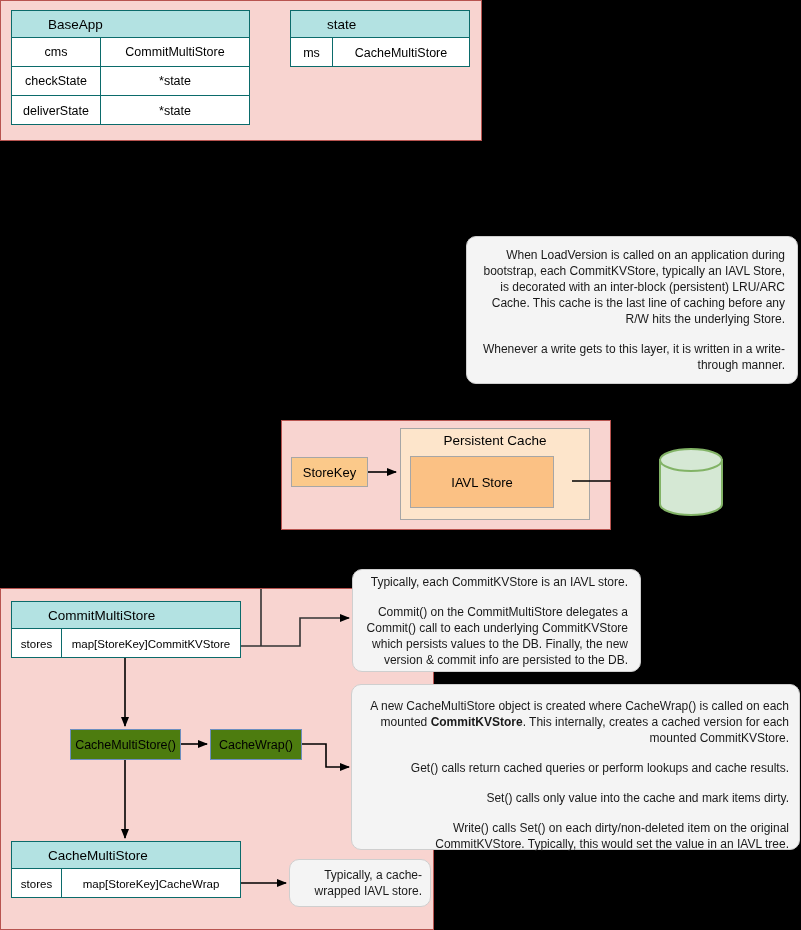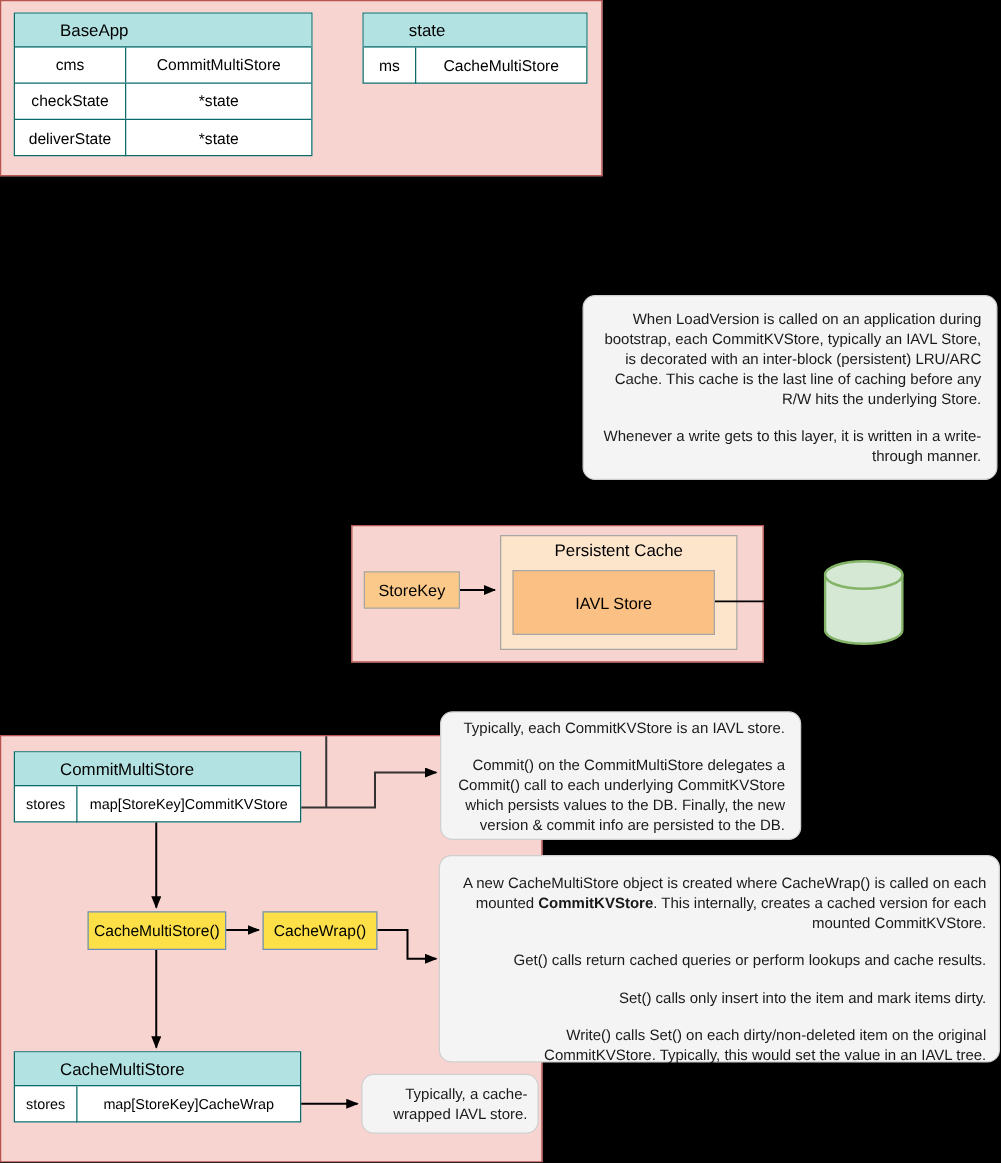--- a/index.html
+++ b/index.html
@@ -73,21 +73,21 @@
     display: flex;
     align-items: center;
     justify-content: center;
     text-align: center;
     font-size: 13px;
     color: #000000;
   }
   .pbox.orange { background: #fbc98a; border: 1px solid #a6a6a6; }
   .pbox.orange-light { background: #fde5cb; border: 1px solid #a6a6a6; }
   .pbox.orange-mid { background: #fbc184; border: 1px solid #a6a6a6; }
-  .pbox.blue { background: #fde047; border: 1px solid #6c8ebf; }
+  .pbox.blue { background: #4d7c0f; border: 1px solid #6c8ebf; }
   
   .note {
     position: absolute;
     box-sizing: border-box;
     background: #f4f4f4;
     border: 1px solid #cfcfcf;
     border-radius: 10px;
     color: #1a1a1a;
     font-size: 12px;
     line-height: 16px;
@@ -161,21 +161,21 @@
   <div class="panel" style="left:281px; top:420px; width:330px; height:110px;"></div>
 
   <div class="pbox orange" style="left:291px; top:457px; width:77px; height:30px;">
     <span>StoreKey</span>
   </div>
 
   <div class="pbox orange-light" style="left:400px; top:428px; width:190px; height:92px; align-items:flex-start; justify-content:center;">
   </div>
   <div class="persist-title" style="left:400px; top:433px; width:190px;">Persistent Cache</div>
 
-  <div class="pbox orange-mid" style="left:410px; top:456px; width:162px; height:52px;">
+  <div class="pbox orange-mid" style="left:410px; top:456px; width:144px; height:52px;">
     <span>IAVL Store</span>
   </div>
 
   <div style="position:absolute; left:659px; top:448px; width:64px; height:68px;">
     <svg width="64" height="68" viewBox="0 0 64 68">
       <path d="M 1 12 L 1 56 A 31 11 0 0 0 63 56 L 63 12 Z" fill="#d5e8d4" stroke="#82b366" stroke-width="2"></path>
       <ellipse cx="32" cy="12" rx="31" ry="11" fill="#d5e8d4" stroke="#82b366" stroke-width="2"></ellipse>
     </svg>
     <div class="cyl-label" style="top:27px;margin-top:44px;">LevelDB</div>
   </div>
@@ -209,21 +209,21 @@
   <div class="note" style="left:352px; top:569px; width:289px; height:103px;">
     <p>Typically, each CommitKVStore is an IAVL store.</p>
     <p>Commit() on the CommitMultiStore delegates a Commit() call to each underlying CommitKVStore which persists values to the DB. Finally, the new version &amp; commit info are persisted to the DB.</p>
   </div>
 
   <div class="note" style="left:351px; top:684px; width:449px; height:166px; padding:10px 10px;">
     <p>
       <span>A new CacheMultiStore object is created where CacheWrap() is called on each mounted </span><b>CommitKVStore</b><span>. This internally, creates a cached version for each mounted CommitKVStore.</span>
     </p>
     <p>Get() calls return cached queries or perform lookups and cache results.</p>
-    <p>Set() calls only insert into the item and mark items dirty.</p>
+    <p>Set() calls only value into the cache and mark items dirty.</p>
     <p>Write() calls Set() on each dirty/non-deleted item on the original CommitKVStore. Typically, this would set the value in an IAVL tree.</p>
   </div>
 
   <div class="note" style="left:289px; top:859px; width:142px; height:48px; padding:6px 8px;">
     <p>Typically, a cache-wrapped IAVL store.</p>
   </div>
 
   <svg id="wires">
     <defs>
       <marker id="arrow" markerWidth="10" markerHeight="8" refX="9" refY="4" orient="auto" markerUnits="userSpaceOnUse">

